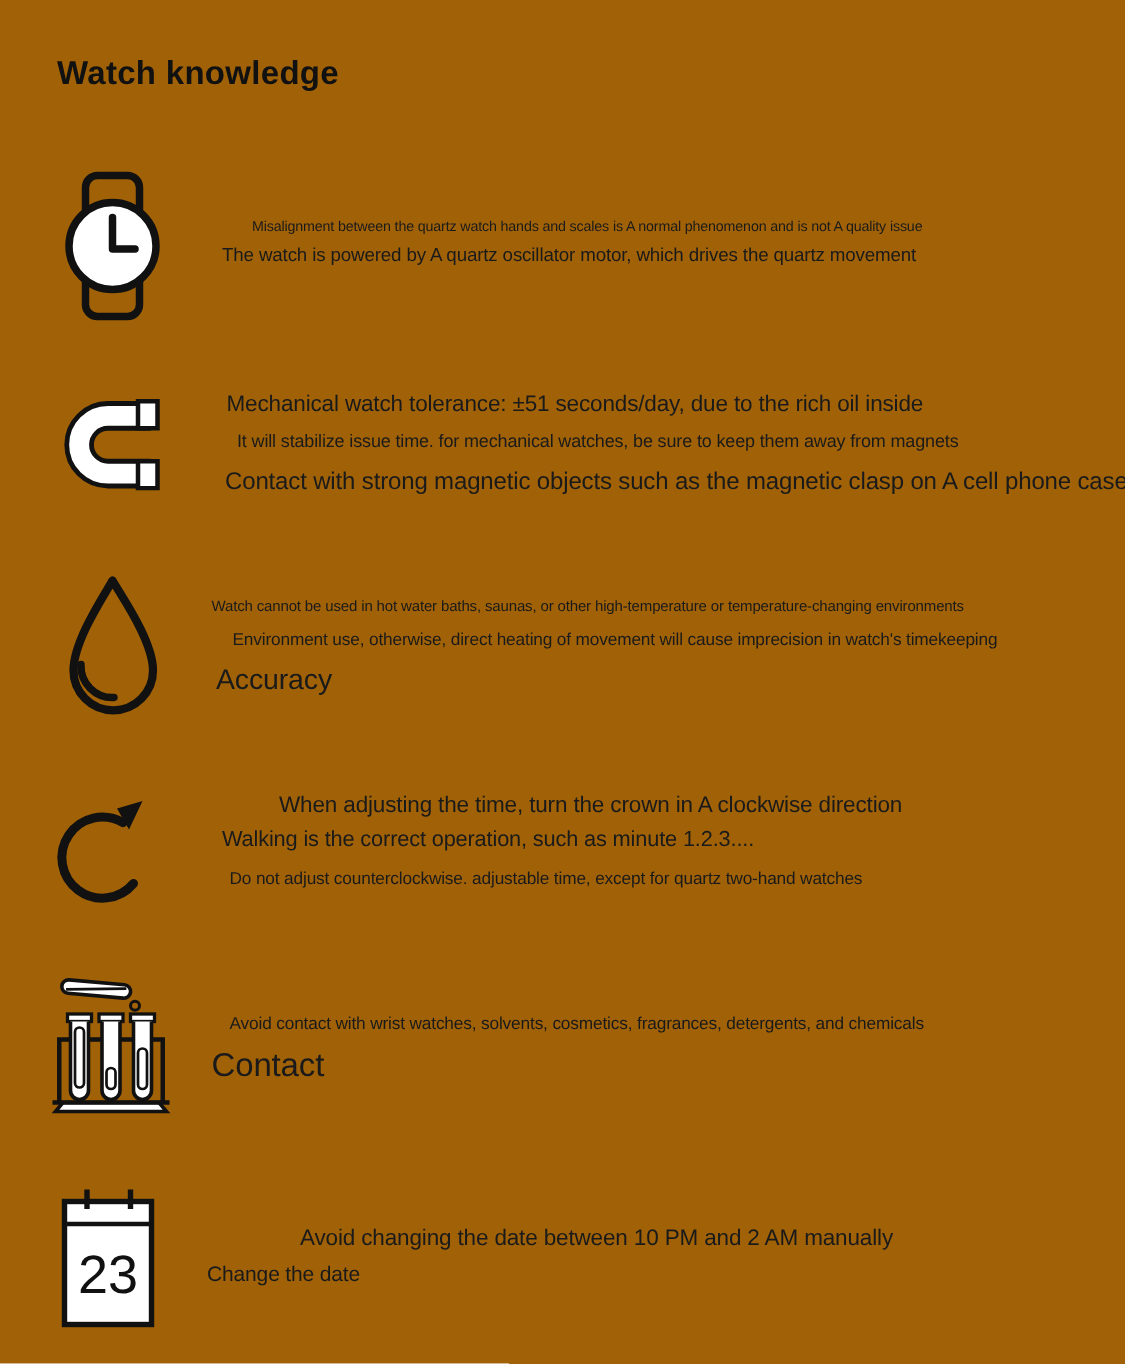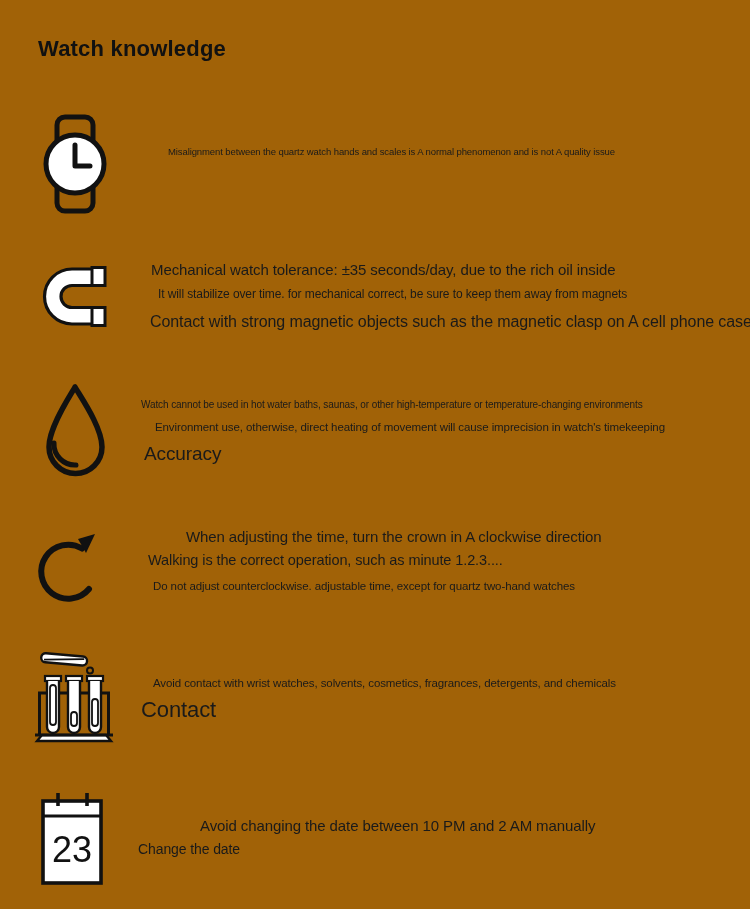--- a/index.html
+++ b/index.html
@@ -23,28 +23,29 @@
 <div class="page">
 
   <h1 class="title">Watch knowledge</h1>
 
   <svg class="icon" style="left:43px;top:114px" width="64" height="100" viewBox="0 0 64 100">
     <rect x="14" y="3" width="36" height="94" rx="8" fill="none" stroke="#111" stroke-width="5"></rect>
     <circle cx="32" cy="50" r="29" fill="#fff" stroke="#111" stroke-width="5"></circle>
     <path d="M32 31 L32 52 L47 52" fill="none" stroke="#111" stroke-width="5" stroke-linecap="round" stroke-linejoin="round"></path>
   </svg>
   <span class="ln" style="left:168px;top:147px;font-size:9.5px">Misalignment between the quartz watch hands and scales is A normal phenomenon and is not A quality issue</span>
+  <span class="ln" style="left:148px;top:164px;font-size:12.5px">The watch is powered by A quartz oscillator motor, which drives the quartz movement</span>
 
   <svg class="icon" style="left:42px;top:266px" width="66" height="61" viewBox="0 0 66 61">
     <path d="M58 3 H30 A27.5 27.5 0 0 0 30 58 H58 V41.5 H30 A11 11 0 0 1 30 19.5 H58 Z" fill="#fff" stroke="#111" stroke-width="3.2" stroke-linejoin="round"></path>
     <rect x="50" y="1.5" width="13" height="18" fill="#fff" stroke="#111" stroke-width="3"></rect>
     <rect x="50" y="41.5" width="13" height="18" fill="#fff" stroke="#111" stroke-width="3"></rect>
   </svg>
-  <span class="ln" style="left:151px;top:262px;font-size:15px">Mechanical watch tolerance: ±35 seconds/day, due to the rich oil inside</span>
-  <span class="ln" style="left:158px;top:288px;font-size:12px">It will stabilize over time. for mechanical correct, be sure to keep them away from magnets</span>
+  <span class="ln" style="left:151px;top:262px;font-size:15px">Mechanical watch tolerance: ±51 seconds/day, due to the rich oil inside</span>
+  <span class="ln" style="left:158px;top:288px;font-size:12px">It will stabilize issue time. for mechanical watches, be sure to keep them away from magnets</span>
   <span class="ln" style="left:150px;top:313px;font-size:16px">Contact with strong magnetic objects such as the magnetic clasp on A cell phone case</span>
 
   <svg class="icon" style="left:40px;top:382px" width="70" height="101" viewBox="0 0 70 101">
     <path d="M35 5 C30 14 9 45 9 65 A26.5 26.5 0 0 0 62 65 C62 45 40 14 35 5 Z" fill="none" stroke="#111" stroke-width="5.5" stroke-linejoin="round"></path>
     <path d="M14 61 A21 21 0 0 0 36 83" fill="none" stroke="#111" stroke-width="5" stroke-linecap="round"></path>
   </svg>
   <span class="ln" style="left:155px;top:421px;font-size:11.5px">Environment use, otherwise, direct heating of movement will cause imprecision in watch's timekeeping</span>
   <span class="ln" style="left:141px;top:399px;font-size:10px">Watch cannot be used in hot water baths, saunas, or other high-temperature or temperature-changing environments</span>
   <span class="ln" style="left:144px;top:444px;font-size:19px">Accuracy</span>
 

